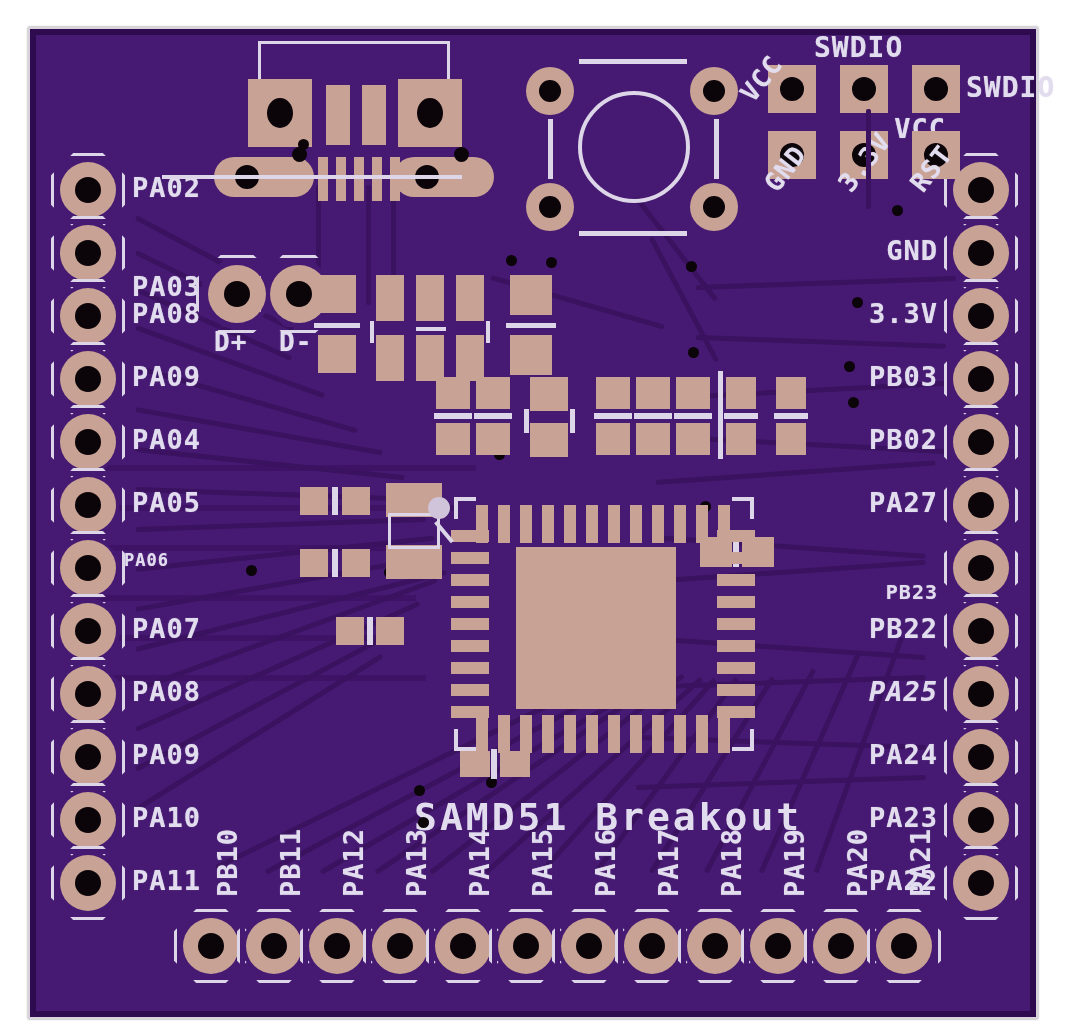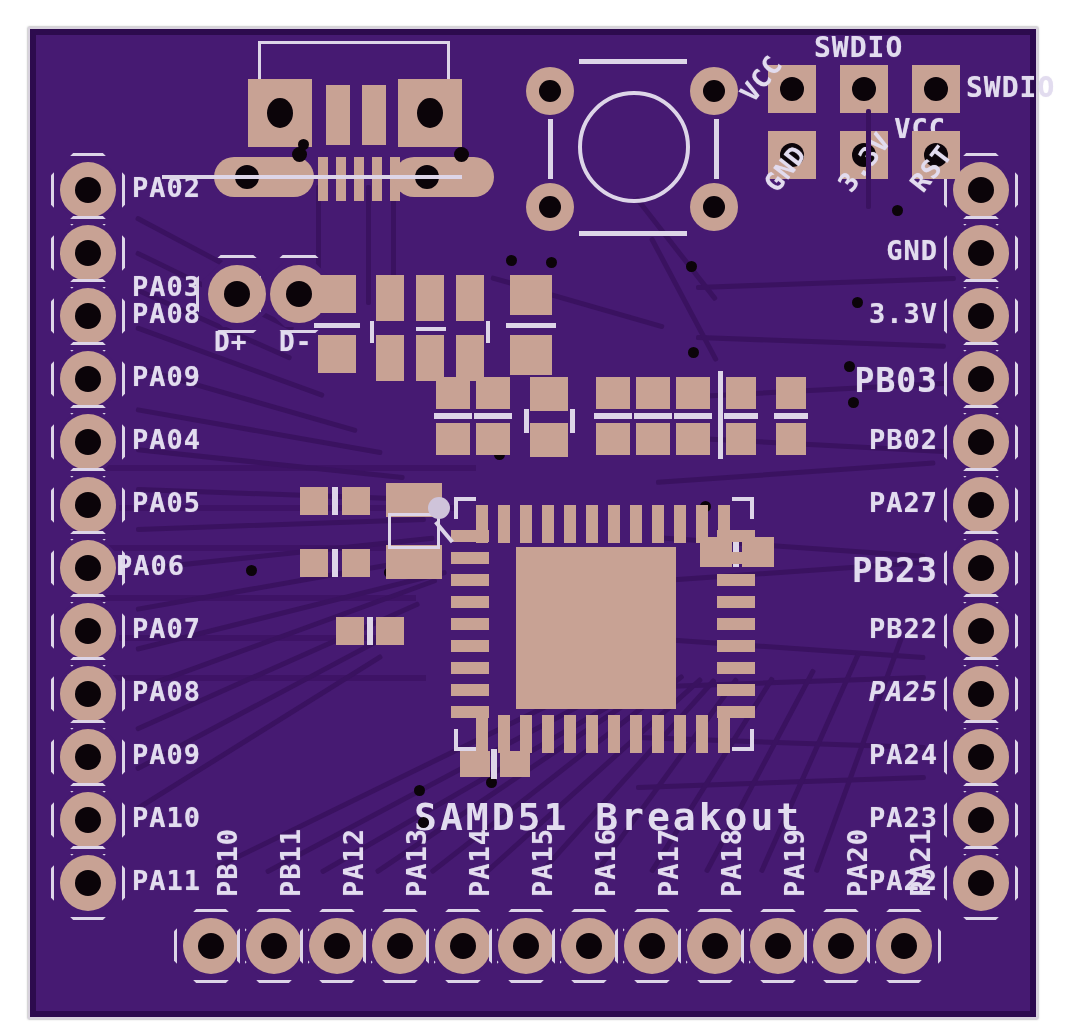--- a/index.html
+++ b/index.html
@@ -273,21 +273,21 @@
         <div class="silk-oct" style="left:15px; top:433px;"></div>
         <div class="pad-tht" style="left:24px; top:442px;">
             <div class="hole"></div>
           </div>
         <span class="silk" style="left:96px; top:452px; font-size:27px;">PA05</span>
 
         <div class="silk-oct" style="left:15px; top:496px;"></div>
         <div class="pad-tht" style="left:24px; top:505px;">
             <div class="hole"></div>
           </div>
-        <span class="silk" style="left:80px; top:515px; font-size:27px;">PA06</span>
+        <span class="silk" style="left:88px; top:515px; font-size:17px;">PA06</span>
 
         <div class="silk-oct" style="left:15px; top:559px;"></div>
         <div class="pad-tht" style="left:24px; top:568px;">
             <div class="hole"></div>
           </div>
         <span class="silk" style="left:96px; top:578px; font-size:27px;">PA07</span>
 
         <div class="silk-oct" style="left:15px; top:622px;"></div>
         <div class="pad-tht" style="left:24px; top:631px;">
             <div class="hole"></div>
@@ -329,39 +329,39 @@
         <div class="silk-oct" style="left:908px; top:244px;"></div>
         <div class="pad-tht" style="left:917px; top:253px;">
             <div class="hole"></div>
           </div>
         <span class="silk" style="left:902px; top:263px; font-size:27px; transform:translateX(-100%);">3.3V</span>
 
         <div class="silk-oct" style="left:908px; top:307px;"></div>
         <div class="pad-tht" style="left:917px; top:316px;">
             <div class="hole"></div>
           </div>
-        <span class="silk" style="left:902px; top:326px; font-size:33px; transform:translateX(-100%);">PB03</span>
+        <span class="silk" style="left:902px; top:326px; font-size:27px; transform:translateX(-100%);">PB03</span>
 
         <div class="silk-oct" style="left:908px; top:370px;"></div>
         <div class="pad-tht" style="left:917px; top:379px;">
             <div class="hole"></div>
           </div>
         <span class="silk" style="left:902px; top:389px; font-size:27px; transform:translateX(-100%);">PB02</span>
 
         <div class="silk-oct" style="left:908px; top:433px;"></div>
         <div class="pad-tht" style="left:917px; top:442px;">
             <div class="hole"></div>
           </div>
         <span class="silk" style="left:902px; top:452px; font-size:27px; transform:translateX(-100%);">PA27</span>
 
         <div class="silk-oct" style="left:908px; top:496px;"></div>
         <div class="pad-tht" style="left:917px; top:505px;">
             <div class="hole"></div>
           </div>
-        <span class="silk" style="left:902px; top:515px; font-size:34px; transform:translateX(-100%);">PB23</span>
+        <span class="silk" style="left:902px; top:545px; font-size:20px; transform:translateX(-100%);">PB23</span>
 
         <div class="silk-oct" style="left:908px; top:559px;"></div>
         <div class="pad-tht" style="left:917px; top:568px;">
             <div class="hole"></div>
           </div>
         <span class="silk" style="left:902px; top:578px; font-size:27px; transform:translateX(-100%);">PB22</span>
 
         <div class="silk-oct" style="left:908px; top:622px;"></div>
         <div class="pad-tht" style="left:917px; top:631px;">
             <div class="hole"></div>

